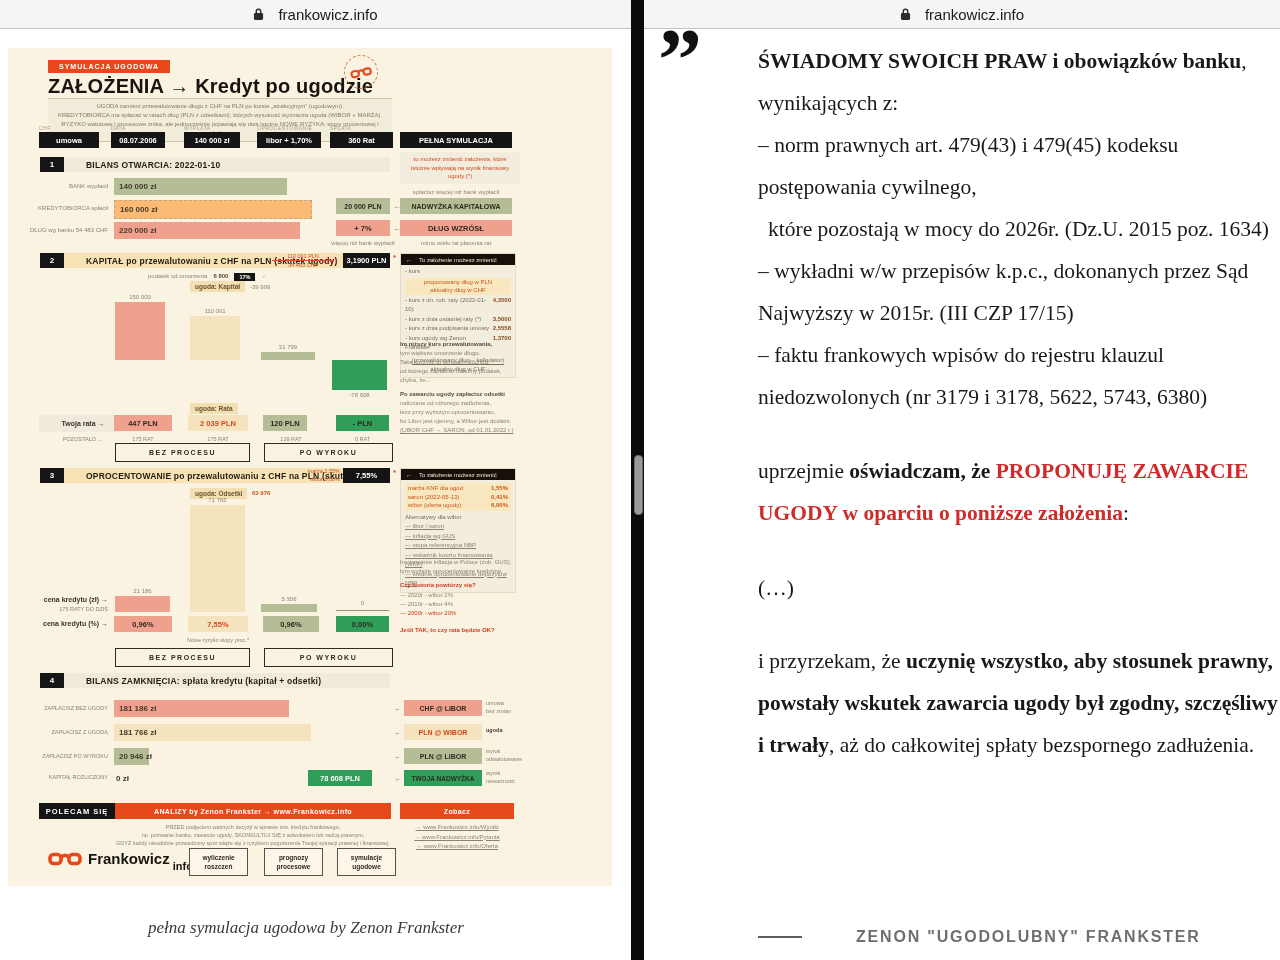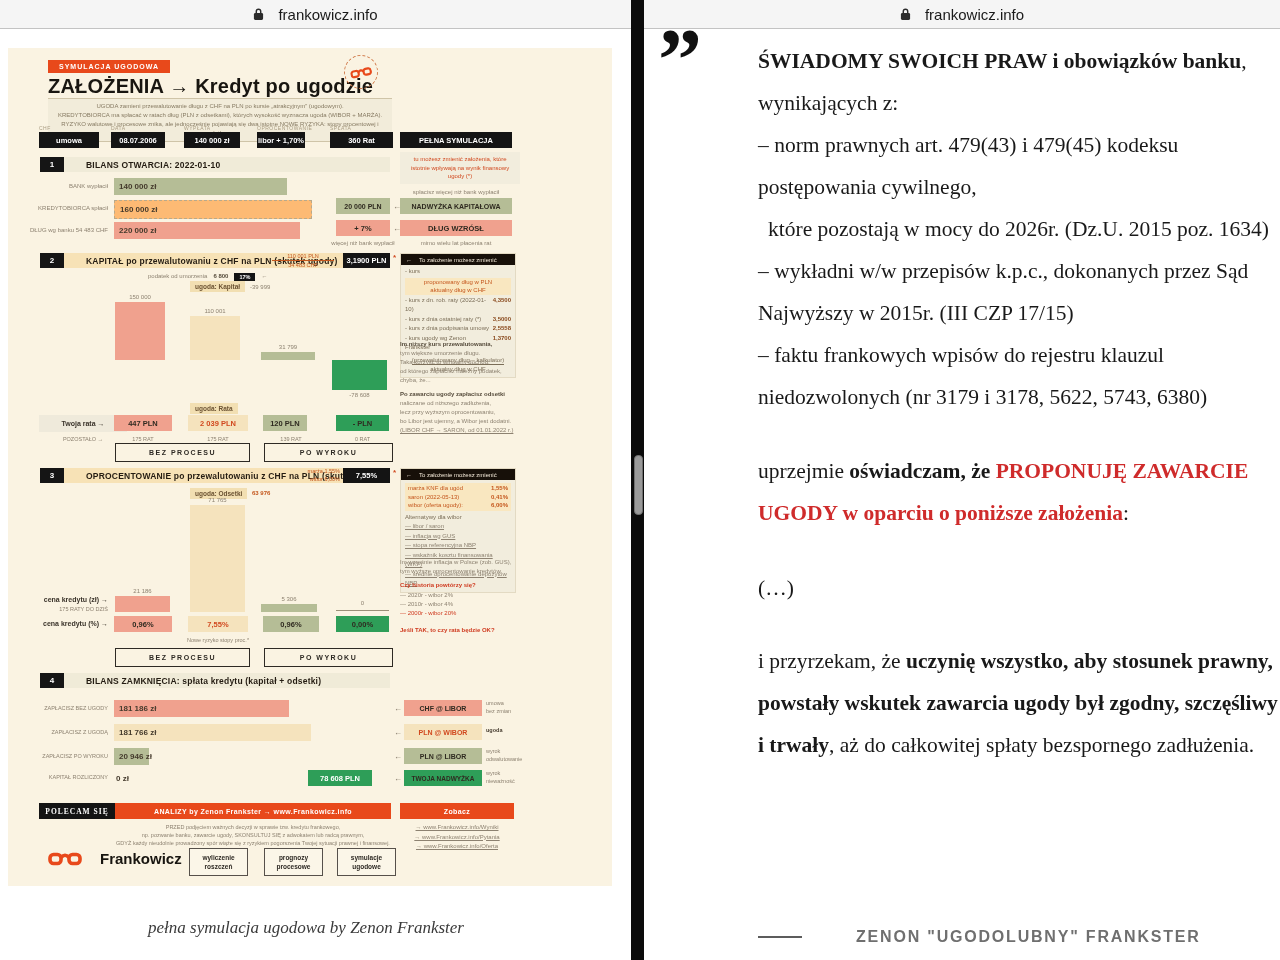--- a/index.html
+++ b/index.html
@@ -103,21 +103,21 @@
     </div>
 
     <div class="tinylab" style="left:31px;top:77px;">CHF</div>
     <div class="tinylab" style="left:103px;top:77px;">DATA</div>
     <div class="tinylab" style="left:176px;top:77px;">WYPŁATA</div>
     <div class="tinylab" style="left:249px;top:77px;">OPROCENTOWANIE</div>
     <div class="tinylab" style="left:322px;top:77px;">SPŁATA</div>
     <div class="pl blkpill" style="left:31px;top:84px;width:60px;">umowa</div>
     <div class="pl blkpill" style="left:103px;top:84px;width:54px;">08.07.2006</div>
     <div class="pl blkpill" style="left:176px;top:84px;width:56px;">140 000 zł</div>
-    <div class="pl blkpill" style="left:249px;top:84px;width:48px;">libor + 1,70%</div>
+    <div class="pl blkpill" style="left:249px;top:84px;width:64px;">libor + 1,70%</div>
     <div class="pl blkpill" style="left:322px;top:84px;width:63px;">360 Rat</div>
     <div class="pl blkpill" style="left:392px;top:84px;width:112px;">PEŁNA SYMULACJA</div>
     <div style="position:absolute;left:392px;top:104px;width:112px;background:#F2EDDD;text-align:center;font-size:6px;color:#D1491F;line-height:8.5px;padding:3px 4px;">tu możesz zmienić założenia, które istotnie wpływają na wynik finansowy ugody (*)</div>
 
     <div class="band" style="left:32px;top:109px;width:350px;">
       <div class="num">1</div>
       <div class="btitle">BILANS OTWARCIA:  2022-01-10</div>
     </div>
     <div class="rowlab" style="left:0;top:135px;">BANK wypłacił</div>
     <div class="hbar sage" style="left:106px;top:130px;width:168px;">140 000 zł</div>
@@ -343,34 +343,34 @@
     <div class="rowlab" style="left:0;top:726px;font-size:5.5px;">KAPITAŁ ROZLICZONY</div>
     <div style="position:absolute;left:108px;top:726px;font-size:8px;font-weight:bold;color:#443a2c;">0 zł</div>
     <div class="pl green" style="left:300px;top:722px;width:64px;color:#fff;">78 608 PLN</div>
     <div class="arrow" style="left:386px;top:726px;">←</div>
     <div class="pl green" style="left:396px;top:722px;width:78px;font-size:6.5px;">TWOJA NADWYŻKA</div>
     <div style="position:absolute;left:478px;top:722px;width:46px;font-size:5.5px;color:#8d8271;line-height:7.5px;">
       <div>wyrok</div>
         <div>nieważność</div>
     </div>
 
-    <div class="pl blkpill" style="left:31px;top:755px;width:76px;letter-spacing:1px;font-family:Liberation Serif, serif;">POLECAM SIĘ</div>
+    <div class="pl blkpill" style="left:31px;top:755px;width:76px;letter-spacing:1px;">POLECAM SIĘ</div>
     <div class="obar" style="left:107px;top:755px;width:276px;">ANALIZY by Zenon Frankster    →    www.Frankowicz.info</div>
     <div class="obar" style="left:392px;top:755px;width:114px;">Zobacz</div>
     <div style="position:absolute;left:107px;top:775px;width:276px;text-align:center;font-size:5.5px;color:#8d8271;line-height:8px;">
       <div>PRZED podjęciem ważnych decyzji w sprawie tzw. kredytu frankowego,</div>
       <div>np. pozwanie banku, zawarcie ugody, SKONSULTUJ SIĘ z adwokatem lub radcą prawnym,</div>
       <div>GDYŻ każdy nieudolnie prowadzony spór wiąże się z ryzykiem pogorszenia Twojej sytuacji prawnej i finansowej.</div>
     </div>
     <div style="position:absolute;left:392px;top:775px;width:114px;text-align:center;">
       <div class="olink">→ www.Frankowicz.info/Wyniki</div>
       <div class="olink">→ www.Frankowicz.info/Pytania</div>
       <div class="olink">→ www.Frankowicz.info/Oferta</div>
     </div>
-    <div style="position:absolute;left:40px;top:802px;display:flex;align-items:flex-start;gap:18px;justify-content:center;">
+    <div style="position:absolute;left:40px;top:802px;display:flex;align-items:flex-start;gap:6px;justify-content:center;">
       <span>
         <svg width="34" height="17" viewBox="0 0 34 16">
             <g fill="none" stroke="#E8491B" stroke-width="3.6">
               <rect x="2" y="4" width="11" height="9" rx="3.5"></rect>
               <rect x="21" y="4" width="11" height="9" rx="3.5"></rect>
               <path d="M13 7 q4 -4.5 8 0"></path>
             </g>
           </svg>
       </span>
       <span style="font-size:15px;font-weight:bold;color:#181510;">Frankowicz</span>

